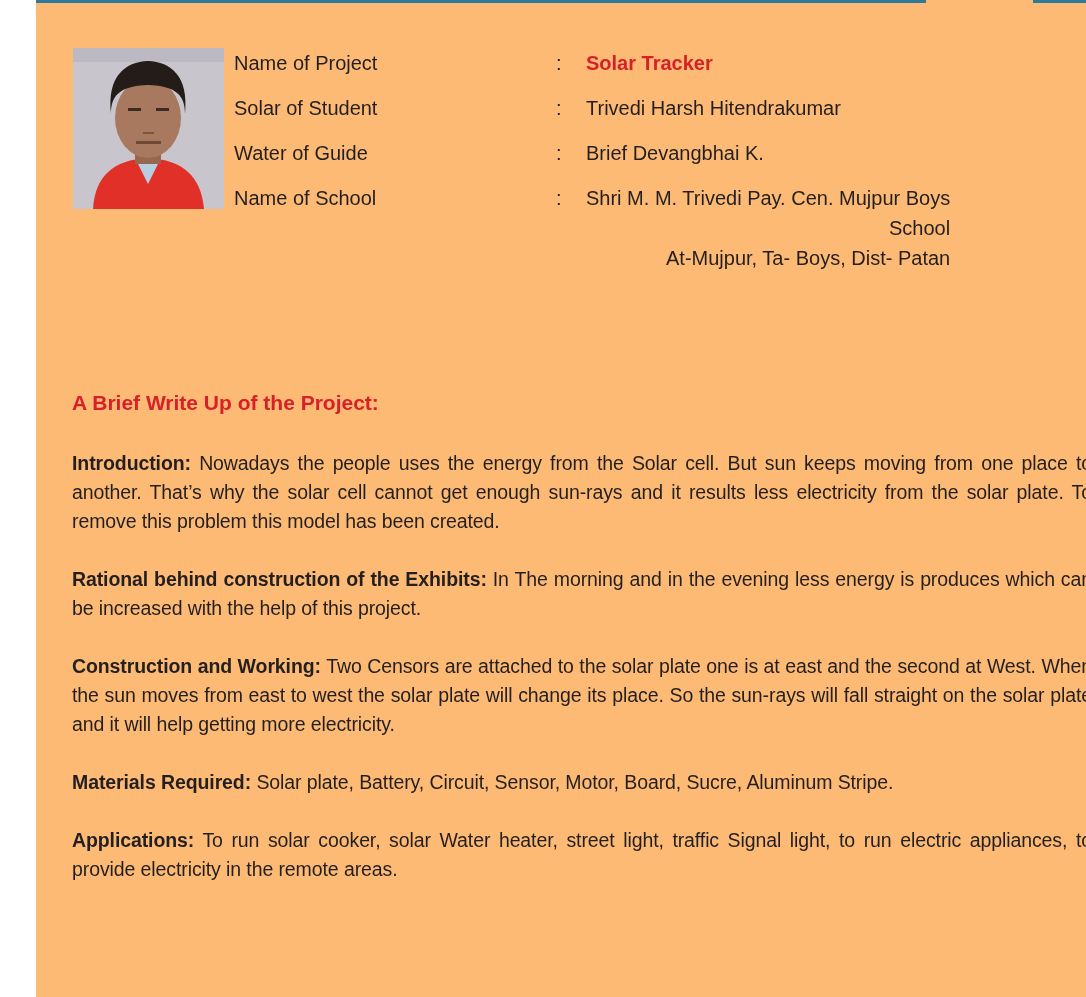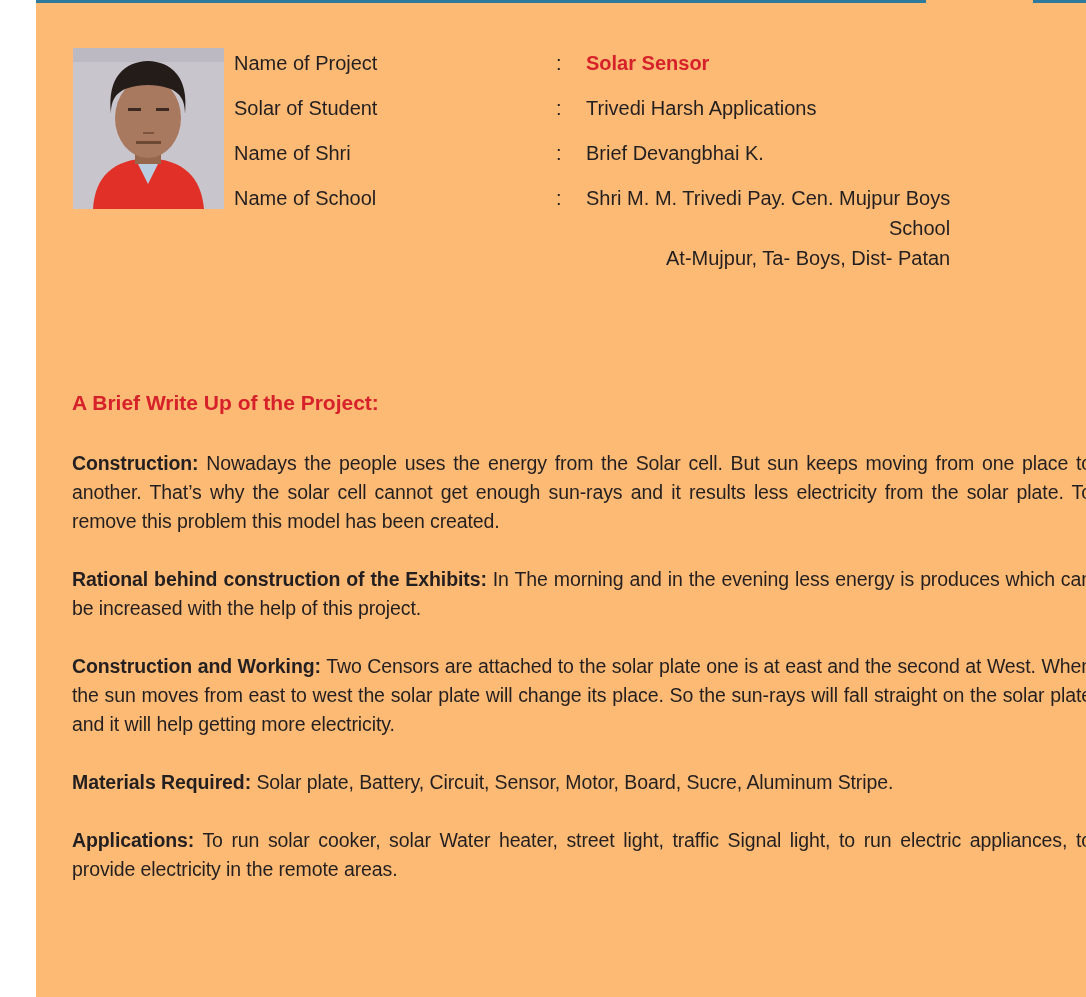--- a/index.html
+++ b/index.html
@@ -95,44 +95,44 @@
         <rect x="55" y="60" width="13" height="3" fill="#3a2a22"></rect>
         <rect x="83" y="60" width="13" height="3" fill="#3a2a22"></rect>
         <rect x="70" y="84" width="11" height="2" fill="#7c5440"></rect>
         <rect x="63" y="93" width="25" height="3" fill="#6e4936"></rect>
       </svg>
     </div>
 
     <div class="fields">
       <div class="fld-label">Name of Project</div>
       <div class="fld-colon">:</div>
-      <div class="fld-value hl">Solar Sensor</div>
+      <div class="fld-value hl">Solar Tracker</div>
 
       <div class="fld-label">Solar of Student</div>
       <div class="fld-colon">:</div>
-      <div class="fld-value">Trivedi Harsh Applications</div>
+      <div class="fld-value">Trivedi Harsh Hitendrakumar</div>
 
-      <div class="fld-label">Name of Shri</div>
+      <div class="fld-label">Water of Guide</div>
       <div class="fld-colon">:</div>
       <div class="fld-value">Brief Devangbhai K.</div>
 
       <div class="fld-label">Name of School</div>
       <div class="fld-colon">:</div>
       <div class="fld-value">
         <span class="vline">Shri M. M. Trivedi Pay. Cen. Mujpur Boys</span>
         <span class="vline">School</span>
         <span class="vline">At-Mujpur, Ta- Boys, Dist- Patan</span>
       </div>
     </div>
   </div>
 
   <h2 class="writeup-heading">A Brief Write Up of the Project:</h2>
 
   <div class="writeup-body">
-    <p><b class="ptitle">Construction:</b><span> Nowadays the people uses the energy from the Solar cell. But sun keeps moving from one place to another. That’s why the solar cell cannot get enough sun-rays and it results less electricity from the solar plate. To remove this problem this model has been created.</span></p>
+    <p><b class="ptitle">Introduction:</b><span> Nowadays the people uses the energy from the Solar cell. But sun keeps moving from one place to another. That’s why the solar cell cannot get enough sun-rays and it results less electricity from the solar plate. To remove this problem this model has been created.</span></p>
     <p><b class="ptitle">Rational behind construction of the Exhibits:</b><span> In The morning and in the evening less energy is produces which can be increased with the help of this project.</span></p>
     <p><b class="ptitle">Construction and Working:</b><span> Two Censors are attached to the solar plate one is at east and the second at West. When the sun moves from east to west the solar plate will change its place. So the sun-rays will fall straight on the solar plate and it will help getting more electricity.</span></p>
     <p><b class="ptitle">Materials Required:</b><span> Solar plate, Battery, Circuit, Sensor, Motor, Board, Sucre, Aluminum Stripe.</span></p>
     <p><b class="ptitle">Applications:</b><span> To run solar cooker, solar Water heater, street light, traffic Signal light, to run electric appliances, to provide electricity in the remote areas.</span></p>
   </div>
 
   <div class="side-arrow"></div>
 
 </div>
 

